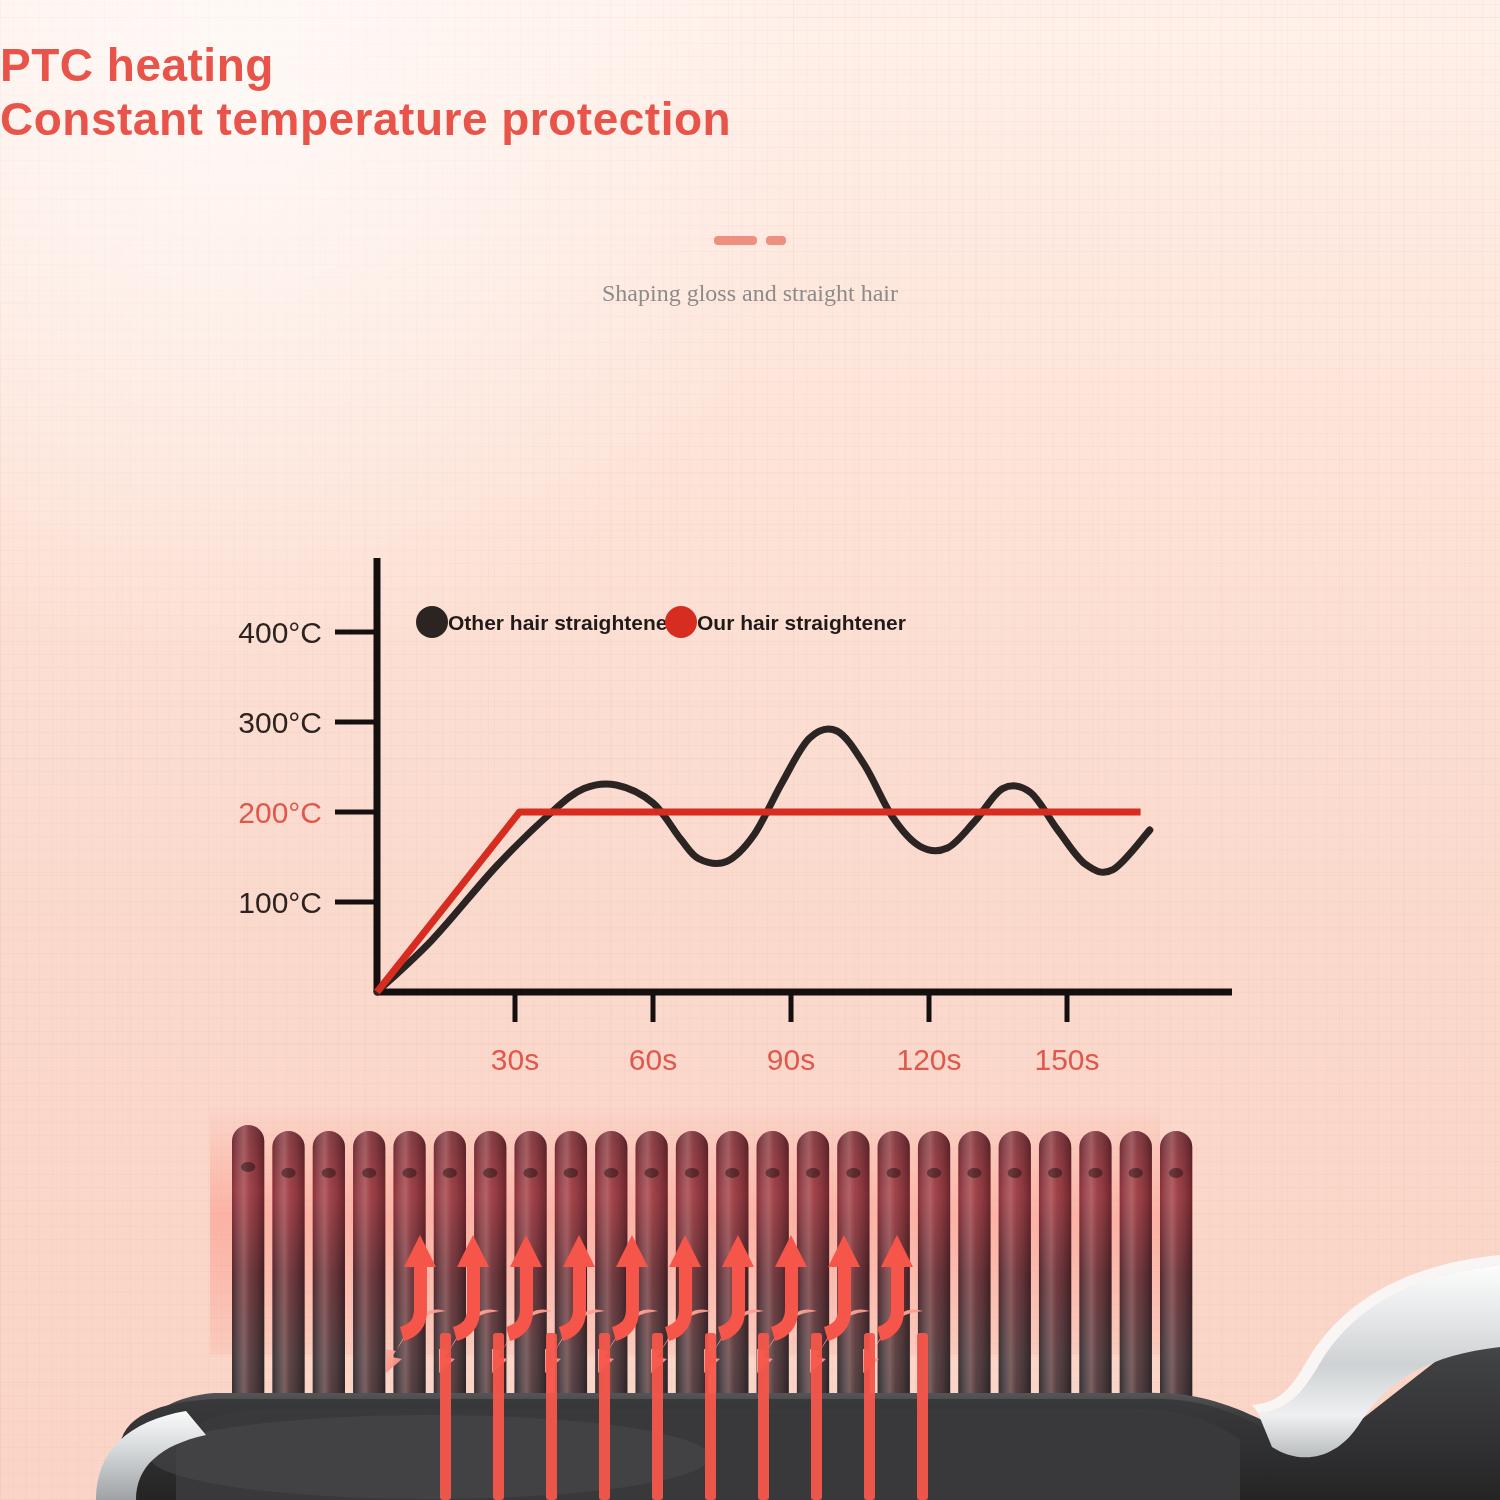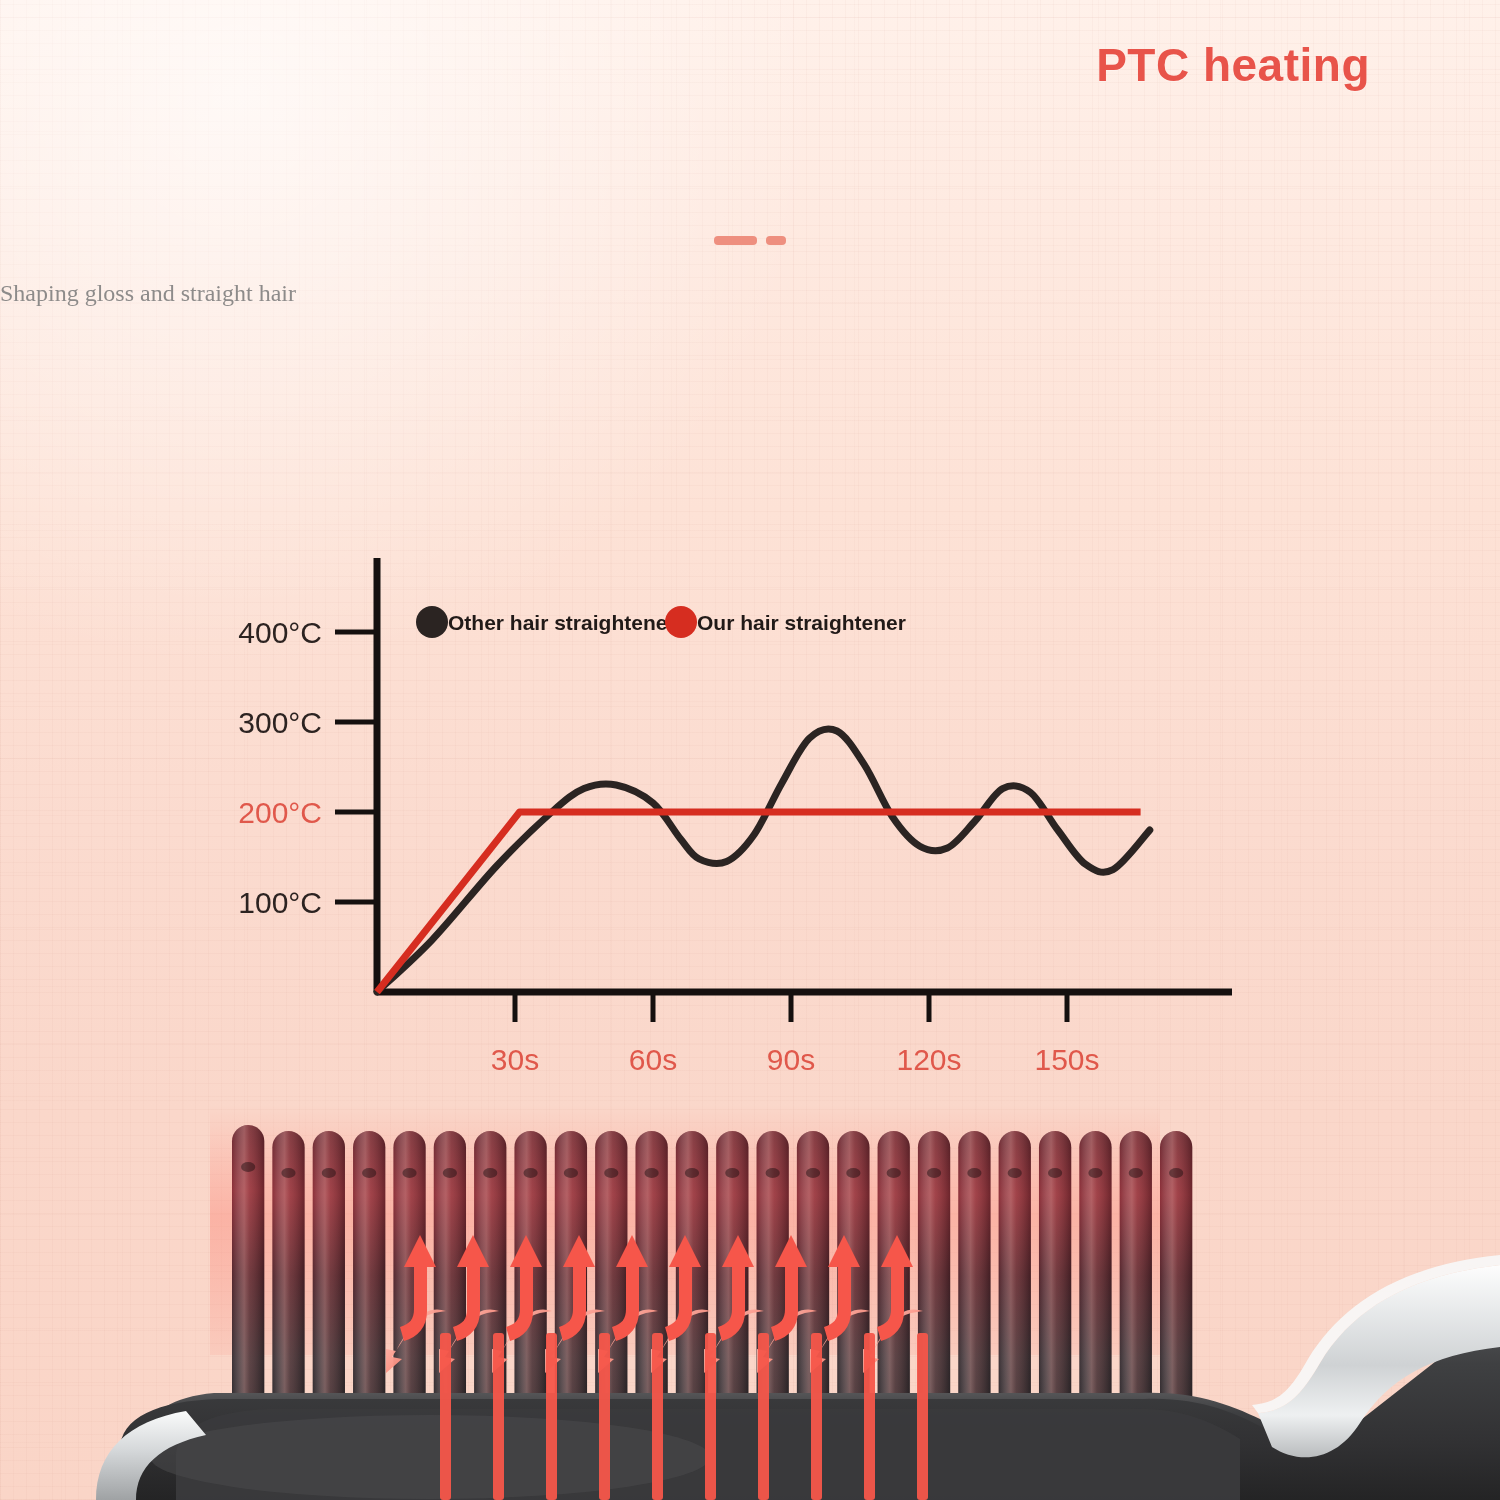--- a/index.html
+++ b/index.html
@@ -35,21 +35,21 @@
       repeating-linear-gradient(90deg, rgba(190,120,105,.035) 0 1px, transparent 1px 61px);
     pointer-events:none;
   }
   #bg-glow {
     position:absolute; left:-5%; top:-10%; width:60%; height:55%;
     background:radial-gradient(ellipse at 35% 30%, rgba(255,255,255,.65), rgba(255,255,255,0) 70%);
     pointer-events:none;
   }
 
   
-  #header { position:absolute; left:13px; top:38px; width:1357px; text-align:right; }
+  #header { position:absolute; left:0; top:38px; width:1357px; text-align:left; }
   .head-line {
     color:#e8544a;
     font-weight:bold;
     letter-spacing:.5px;
     line-height:1.18;
     text-shadow:0 1px 0 rgba(255,255,255,.35);
   }
   #head-line-1 { font-size:46px; }
   #head-line-2 { font-size:46px; }
 
@@ -57,21 +57,21 @@
   #divider {
     position:absolute; left:0; top:236px; width:1500px;
     display:flex; justify-content:center; align-items:center; gap:9px;
   }
   .dash { background:#ee8f7f; border-radius:4px; height:9px; }
   .dash-long { width:43px; }
   .dash-short { width:20px; }
 
   
   #subtitle {
-    position:absolute; left:0; top:276px; width:1500px; 
+    position:absolute; left:0; top:276px; width:1500px; text-align:center;
     font-family:"Liberation Serif", serif;
     color:#8d8b8a;
     line-height:1.42;
   }
   #sub-line-1 { font-size:24px; }
   #sub-line-2 { font-size:24px; }
 
   
   #chart { position:absolute; left:0; top:520px; width:1500px; height:600px; }
   #chart svg { display:block; }
@@ -88,20 +88,21 @@
 </style>
 </head>
 <body>
 
 <div id="page">
   <div id="bg-texture"></div>
   <div id="bg-glow"></div>
 
   <div id="header">
     <div class="head-line" id="head-line-1">PTC heating</div>
+    <div class="head-line" id="head-line-2">Constant temperature protection</div>
   </div>
 
   <div id="divider">
     <span class="dash dash-long"></span>
     <span class="dash dash-short"></span>
   </div>
 
   <div id="subtitle">
     <div id="sub-line-1">Shaping gloss and straight hair</div>
   </div>

